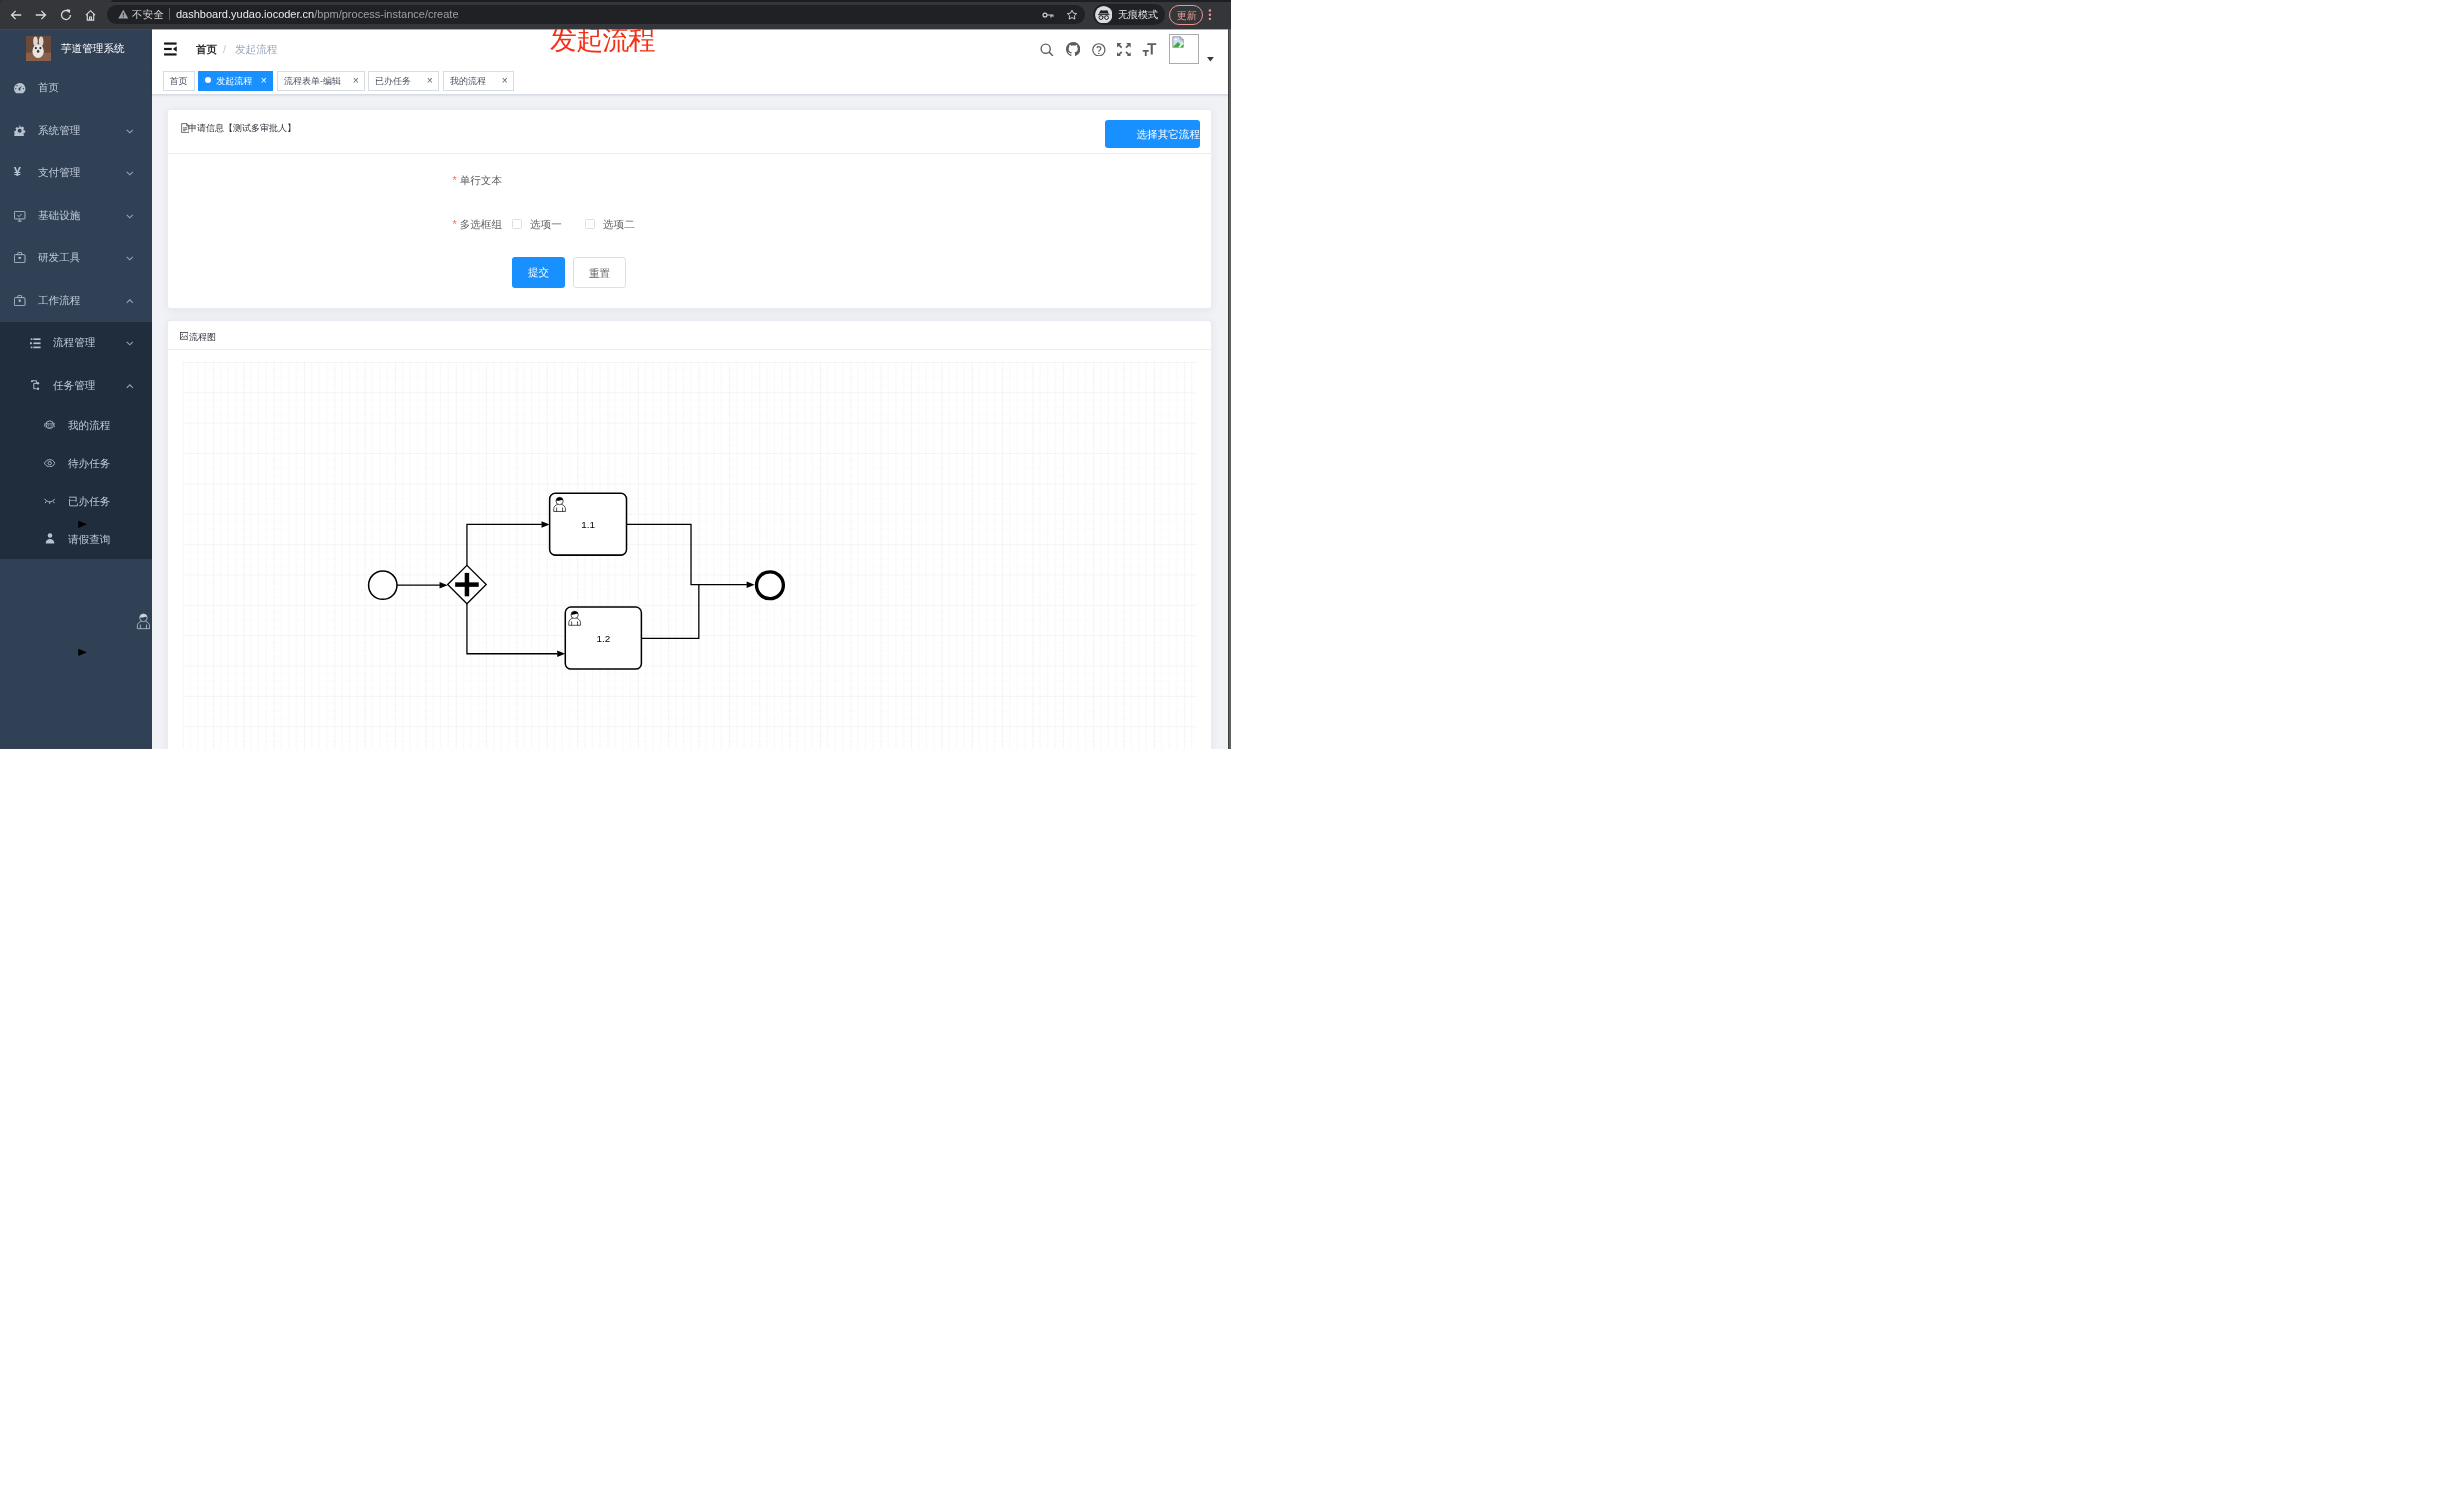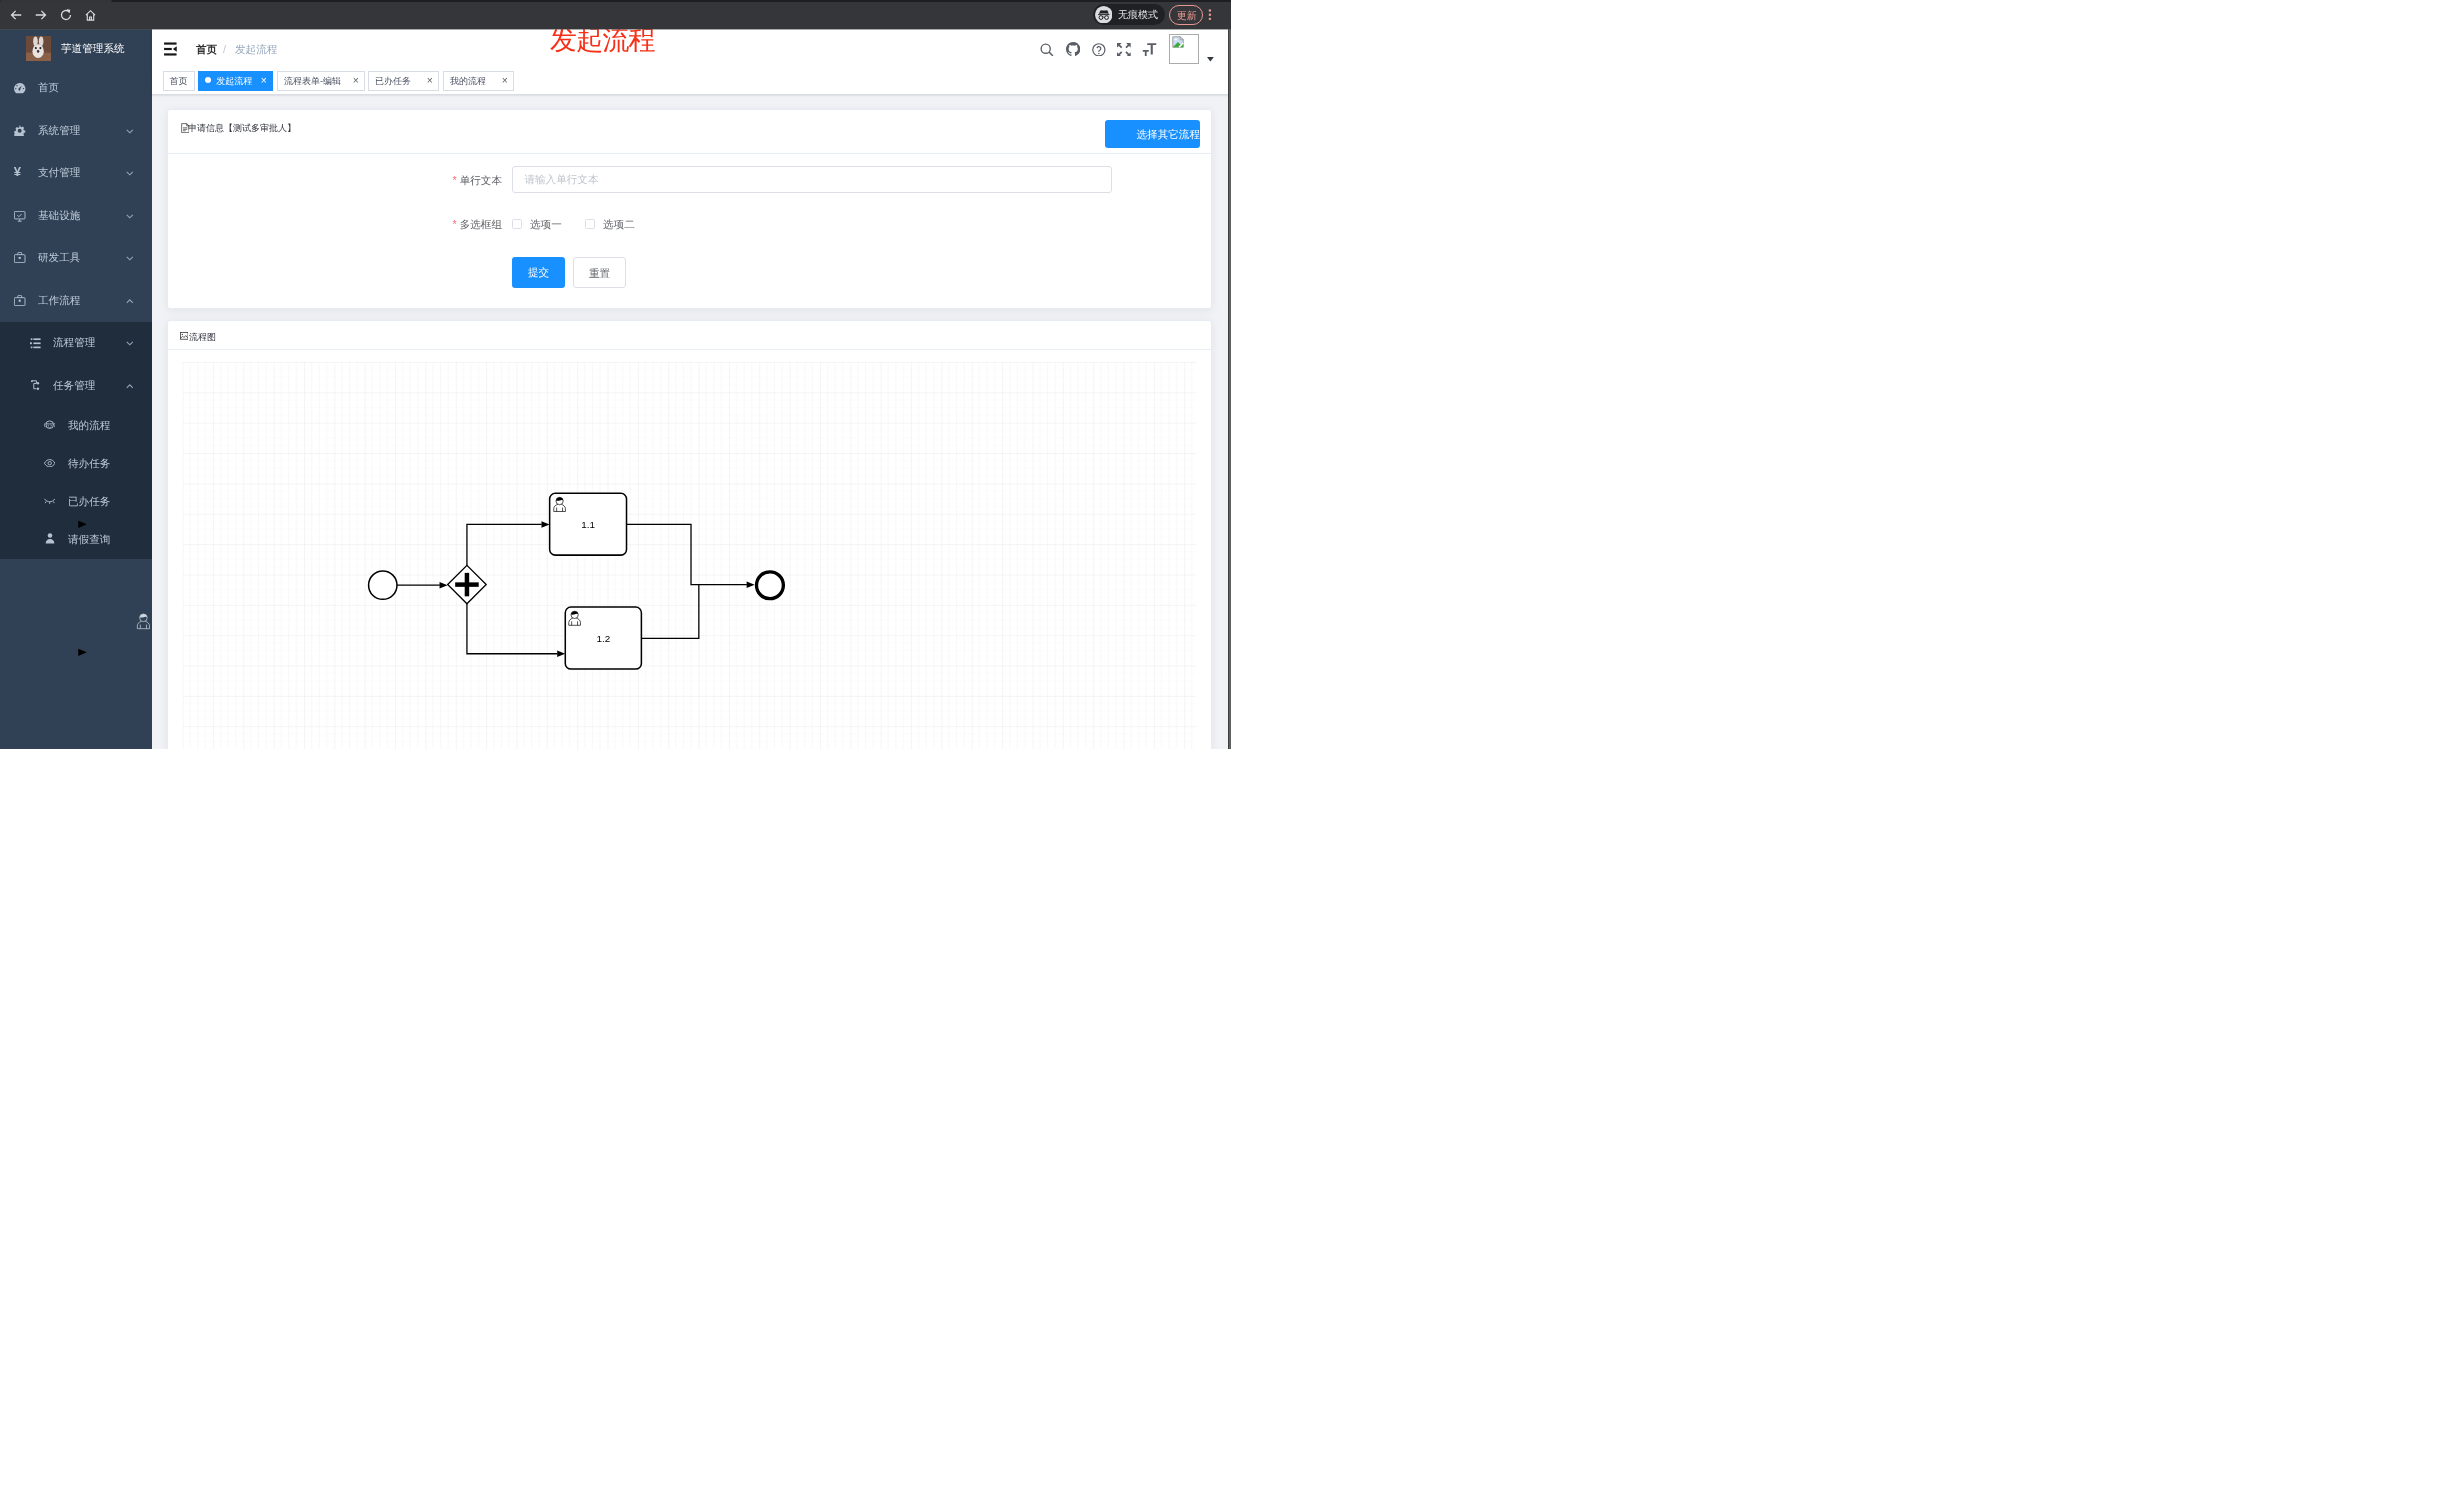--- a/index.html
+++ b/index.html
@@ -80,20 +80,37 @@
       </svg>
     <svg class="abs" style="left:35px;top:9px" width="12" height="12" viewBox="0 0 16 16">
         <path d="M1 8h12.8 M8.5 2.5L14 8l-5.5 5.5" stroke="#d8dbde" stroke-width="1.7" fill="none"></path>
       </svg>
     <svg class="abs" style="left:60px;top:9px" width="12" height="12" viewBox="0 0 16 16">
         <path d="M14 8A6 6 0 1 1 11.7 3.3 M9.2 1.1l3.5.6-.6 3.5" stroke="#d8dbde" stroke-width="1.7" fill="none"></path>
       </svg>
     <svg class="abs" style="left:84px;top:8.7px" width="13" height="13" viewBox="0 0 17 17">
         <path d="M2.5 8L8.5 2.2L14.5 8 M4.3 6.8V14.5h8.4V6.8 M7.3 14.5v-4h2.4v4" stroke="#d8dbde" stroke-width="1.5" fill="none"></path>
       </svg>
+    <div id="omnibox">
+      <svg class="abs" style="left:10.6px;top:4.2px" width="10.6" height="10" viewBox="0 0 14 13">
+          <path d="M7 1L13.6 12.6H0.4Z" fill="#9da2a8"></path>
+          <rect x="6.35" y="5" width="1.3" height="3.6" fill="#202124"></rect>
+          <rect x="6.35" y="9.6" width="1.3" height="1.4" fill="#202124"></rect>
+        </svg>
+      <span class="notsafe">不安全</span>
+      <span class="sep"></span>
+      <span class="url">dashboard.yudao.iocoder.cn<span class="path">/bpm/process-instance/create</span></span>
+      <svg class="abs" style="left:935px;top:4.6px" width="12" height="10" viewBox="0 0 16 13">
+          <circle cx="4" cy="6.5" r="2.6" fill="none" stroke="#cdd0d4" stroke-width="1.6"></circle>
+          <path d="M6.6 6.5H15 M12 6.5v3.2 M14.6 6.5v2.2" stroke="#cdd0d4" stroke-width="1.6" fill="none"></path>
+        </svg>
+      <svg class="abs" style="left:959px;top:3.4px" width="12" height="12" viewBox="0 0 16 16">
+          <path d="M8 1.6l1.9 3.9 4.3.6-3.1 3 .7 4.3L8 11.4l-3.8 2 .7-4.3-3.1-3 4.3-.6z" fill="none" stroke="#cdd0d4" stroke-width="1.3"></path>
+        </svg>
+    </div>
     <div id="incog">
       <svg class="abs" style="left:1.9px;top:1.9px" width="17.5" height="17.5" viewBox="0 0 23 23">
           <circle cx="11.5" cy="11.5" r="11.5" fill="#dadce0"></circle>
           <path d="M5 10.3c2-.5 11-.5 13 0l-1.4-3.9c-.2-.6-.7-.9-1.3-.8l-1.5.3c-.8.1-3.2.1-4 0l-1.5-.3c-.6-.1-1.1.2-1.3.8z" fill="#202124"></path>
           <rect x="4" y="10.7" width="15" height="1.3" fill="#202124"></rect>
           <circle cx="7.8" cy="15.2" r="2.5" fill="none" stroke="#202124" stroke-width="1.3"></circle>
           <circle cx="15.2" cy="15.2" r="2.5" fill="none" stroke="#202124" stroke-width="1.3"></circle>
           <path d="M10.2 14.8c.8-.5 1.8-.5 2.6 0" stroke="#202124" stroke-width="1.1" fill="none"></path>
         </svg>
       <span class="txt">无痕模式</span>
@@ -307,23 +324,20 @@
     <div class="card" id="card1">
       <div class="hd"></div>
       <svg class="abs" style="left:12.5px;top:12.5px" width="8.4" height="10.3" viewBox="0 0 13 15">
           <path d="M1 .5h8L12.5 4v10.5H1z" fill="none" stroke="#303133" stroke-width="1.1"></path>
           <path d="M8.8.5V4h3.7" fill="none" stroke="#303133" stroke-width="1.1"></path>
           <path d="M3.2 7h6.6M3.2 9.3h6.6M3.2 11.6h4" stroke="#303133" stroke-width="1.1"></path>
         </svg>
       <span class="abs" style="left:20px;top:11.8px;font-size:9px;color:#2d3039">申请信息<span>【测试多审批人】</span></span>
       <div id="btn-select">选择其它流程</div>
       <div class="flabel" style="left:266px;top:64px;width:68px;text-align:right"><span class="req">*</span>单行文本</div>
-      <div id="input1">
-          <span class="ph">请输入单行文本</span>
-        </div>
       <div class="flabel" style="left:266px;top:108px;width:68px;text-align:right"><span class="req">*</span>多选框组</div>
       <div class="cb" style="left:344px;top:109px"></div>
       <div class="cblabel" style="left:362px;top:108px">选项一</div>
       <div class="cb" style="left:417px;top:109px"></div>
       <div class="cblabel" style="left:435px;top:108px">选项二</div>
       <div id="btn-submit">提交</div>
       <div id="btn-reset">重置</div>
     </div>
 
     <div class="card" id="card2">

